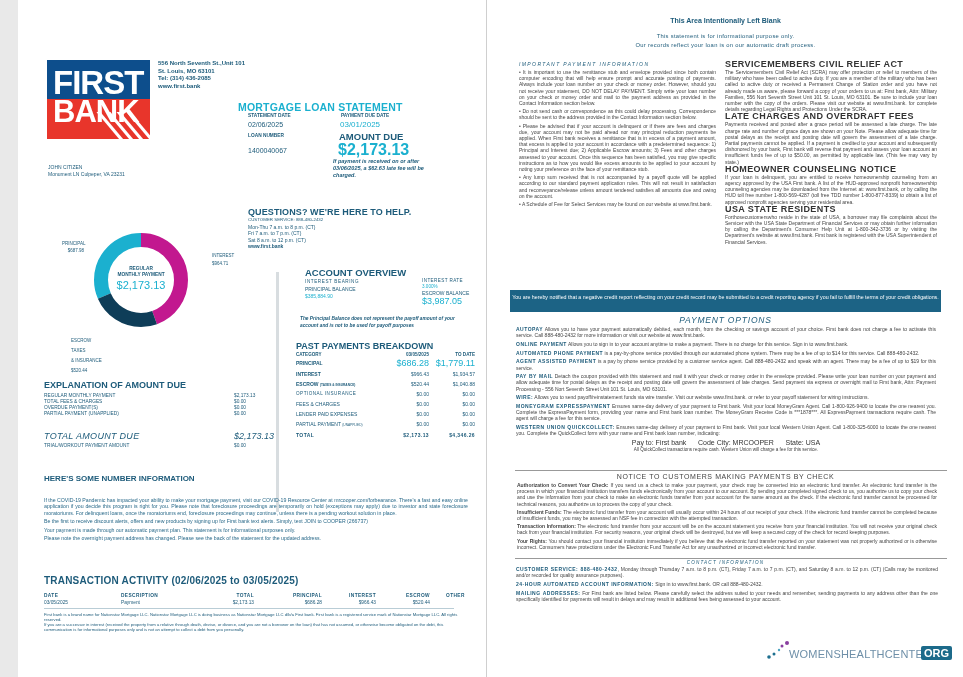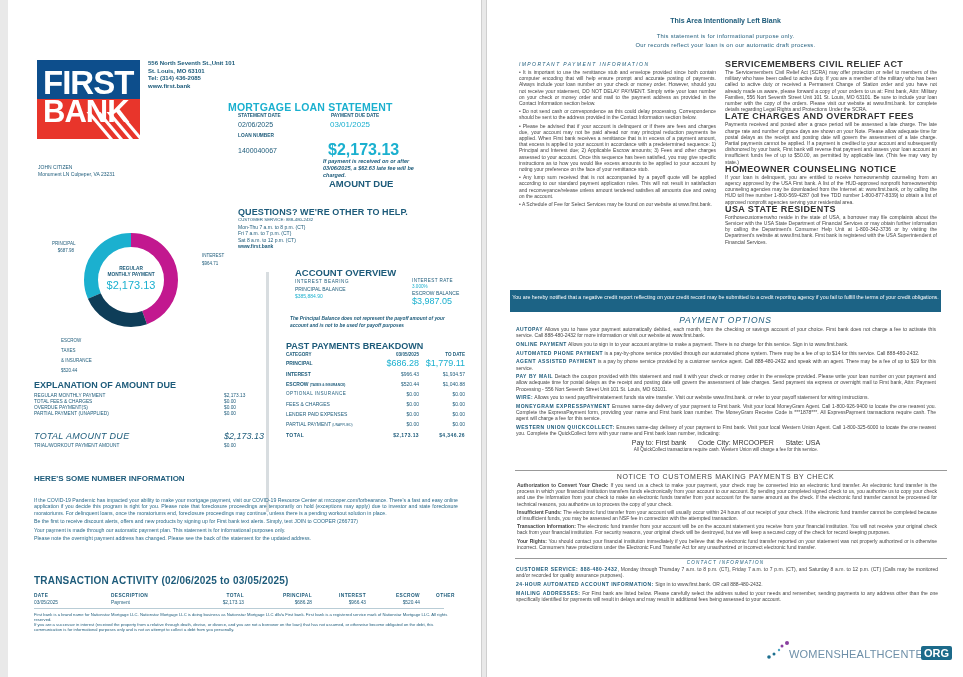--- a/index.html
+++ b/index.html
@@ -1,18 +1,18 @@
 <!DOCTYPE html>
 <html><head>
 <meta charset="utf-8">
 <style>
   html, body { margin:0; padding:0; }
   body { width:963px; height:677px; background:#e9e9e9; position:relative; overflow:hidden; font-family:"Liberation Sans", sans-serif; color:#1f5f7f; }
   .page { position:absolute; top:0; background:#fff; height:677px; overflow:hidden; }
-  #left { left:8px; width:473px; border-right:1px solid #cfcfcf; }
+  #left { left:18px; width:473px; border-right:1px solid #cfcfcf; }
   #right { left:486px; width:477px; border-left:1px solid #cfcfcf; }
   .abs { position:absolute; }
   .navy { color:#1d5b7a; }
   .cyan { color:#1bb0cf; }
   .b { font-weight:bold; }
   .small { font-size:6px; line-height:7.5px; }
   
   #logo { left:29px; top:60px; width:103px; width:103px; height:79px; }
   #logo .top { position:absolute; left:0; top:0; width:103px; height:39px; background:#0d4e8c; }
   #logo .bot { position:absolute; left:0; top:39px; width:103px; height:40px; background:#e8352b; }
@@ -49,21 +49,21 @@
     <div>www.first.bank</div>
   </div>
 
   <div class="abs b cyan" style="left:220px;top:101px;font-size:10.5px;letter-spacing:0.2px;">MORTGAGE LOAN STATEMENT</div>
   <div class="abs navy" style="left:230px;top:113px;font-size:4.8px;font-weight:bold;">STATEMENT DATE</div>
   <div class="abs navy" style="left:230px;top:121px;font-size:7px;">02/06/2025</div>
   <div class="abs navy" style="left:230px;top:133px;font-size:4.8px;font-weight:bold;">LOAN NUMBER</div>
   <div class="abs navy" style="left:230px;top:147px;font-size:7px;">1400040067</div>
   <div class="abs navy" style="left:323px;top:113px;font-size:4.8px;font-weight:bold;">PAYMENT DUE DATE</div>
   <div class="abs cyan" style="left:322px;top:120px;font-size:8px;">03/01/2025</div>
-  <div class="abs navy b" style="left:321px;top:131px;font-size:9.5px;margin-top:47px;">AMOUNT DUE</div>
+  <div class="abs navy b" style="left:321px;top:131px;font-size:9.5px;">AMOUNT DUE</div>
   <div class="abs cyan b" style="left:320px;top:141px;font-size:16px;">$2,173.13</div>
   <div class="abs navy b" style="left:315px;top:158px;width:95px;font-size:5.5px;line-height:7px;font-style:italic;">If payment is received on or after 03/06/2025, a $62.63 late fee will be charged.</div>
 
   <div class="abs navy" style="left:30px;top:164px;font-size:5px;line-height:6.5px;">
     <div>JOHN CITIZEN</div>
     <div>Monument LN Culpeper, VA 23231</div>
   </div>
 
   <div class="abs" style="left:75px;top:232px;width:96px;height:96px;">
     <svg width="96" height="96" viewBox="0 0 96 96">
@@ -85,21 +85,21 @@
     <div>INTEREST</div>
     <div>$964.71</div>
   </div>
   <div class="abs navy" style="left:53px;top:336px;font-size:4.5px;line-height:10px;">
     <div>ESCROW</div>
     <div>TAXES</div>
     <div>&amp; INSURANCE</div>
     <div>$520.44</div>
   </div>
 
-  <div class="abs navy b" style="left:230px;top:207px;font-size:9px;letter-spacing:0.1px;">QUESTIONS? WE'RE OTHER TO HELP.</div>
+  <div class="abs navy b" style="left:230px;top:207px;font-size:9px;letter-spacing:0.1px;">QUESTIONS? WE'RE HERE TO HELP.</div>
   <div class="abs navy" style="left:230px;top:217px;font-size:5px;line-height:6.5px;">
     <div style="font-size:4.4px">CUSTOMER SERVICE: 888-480-2432</div>
     <div>Mon-Thu 7 a.m. to 8 p.m. (CT)</div>
     <div>Fri 7 a.m. to 7 p.m. (CT)</div>
     <div>Sat 8 a.m. to 12 p.m. (CT)</div>
     <div class="b">www.first.bank</div>
   </div>
 
   <div class="abs" style="left:258px;top:272px;width:3px;height:240px;background:#d8dde0;"></div>
 

